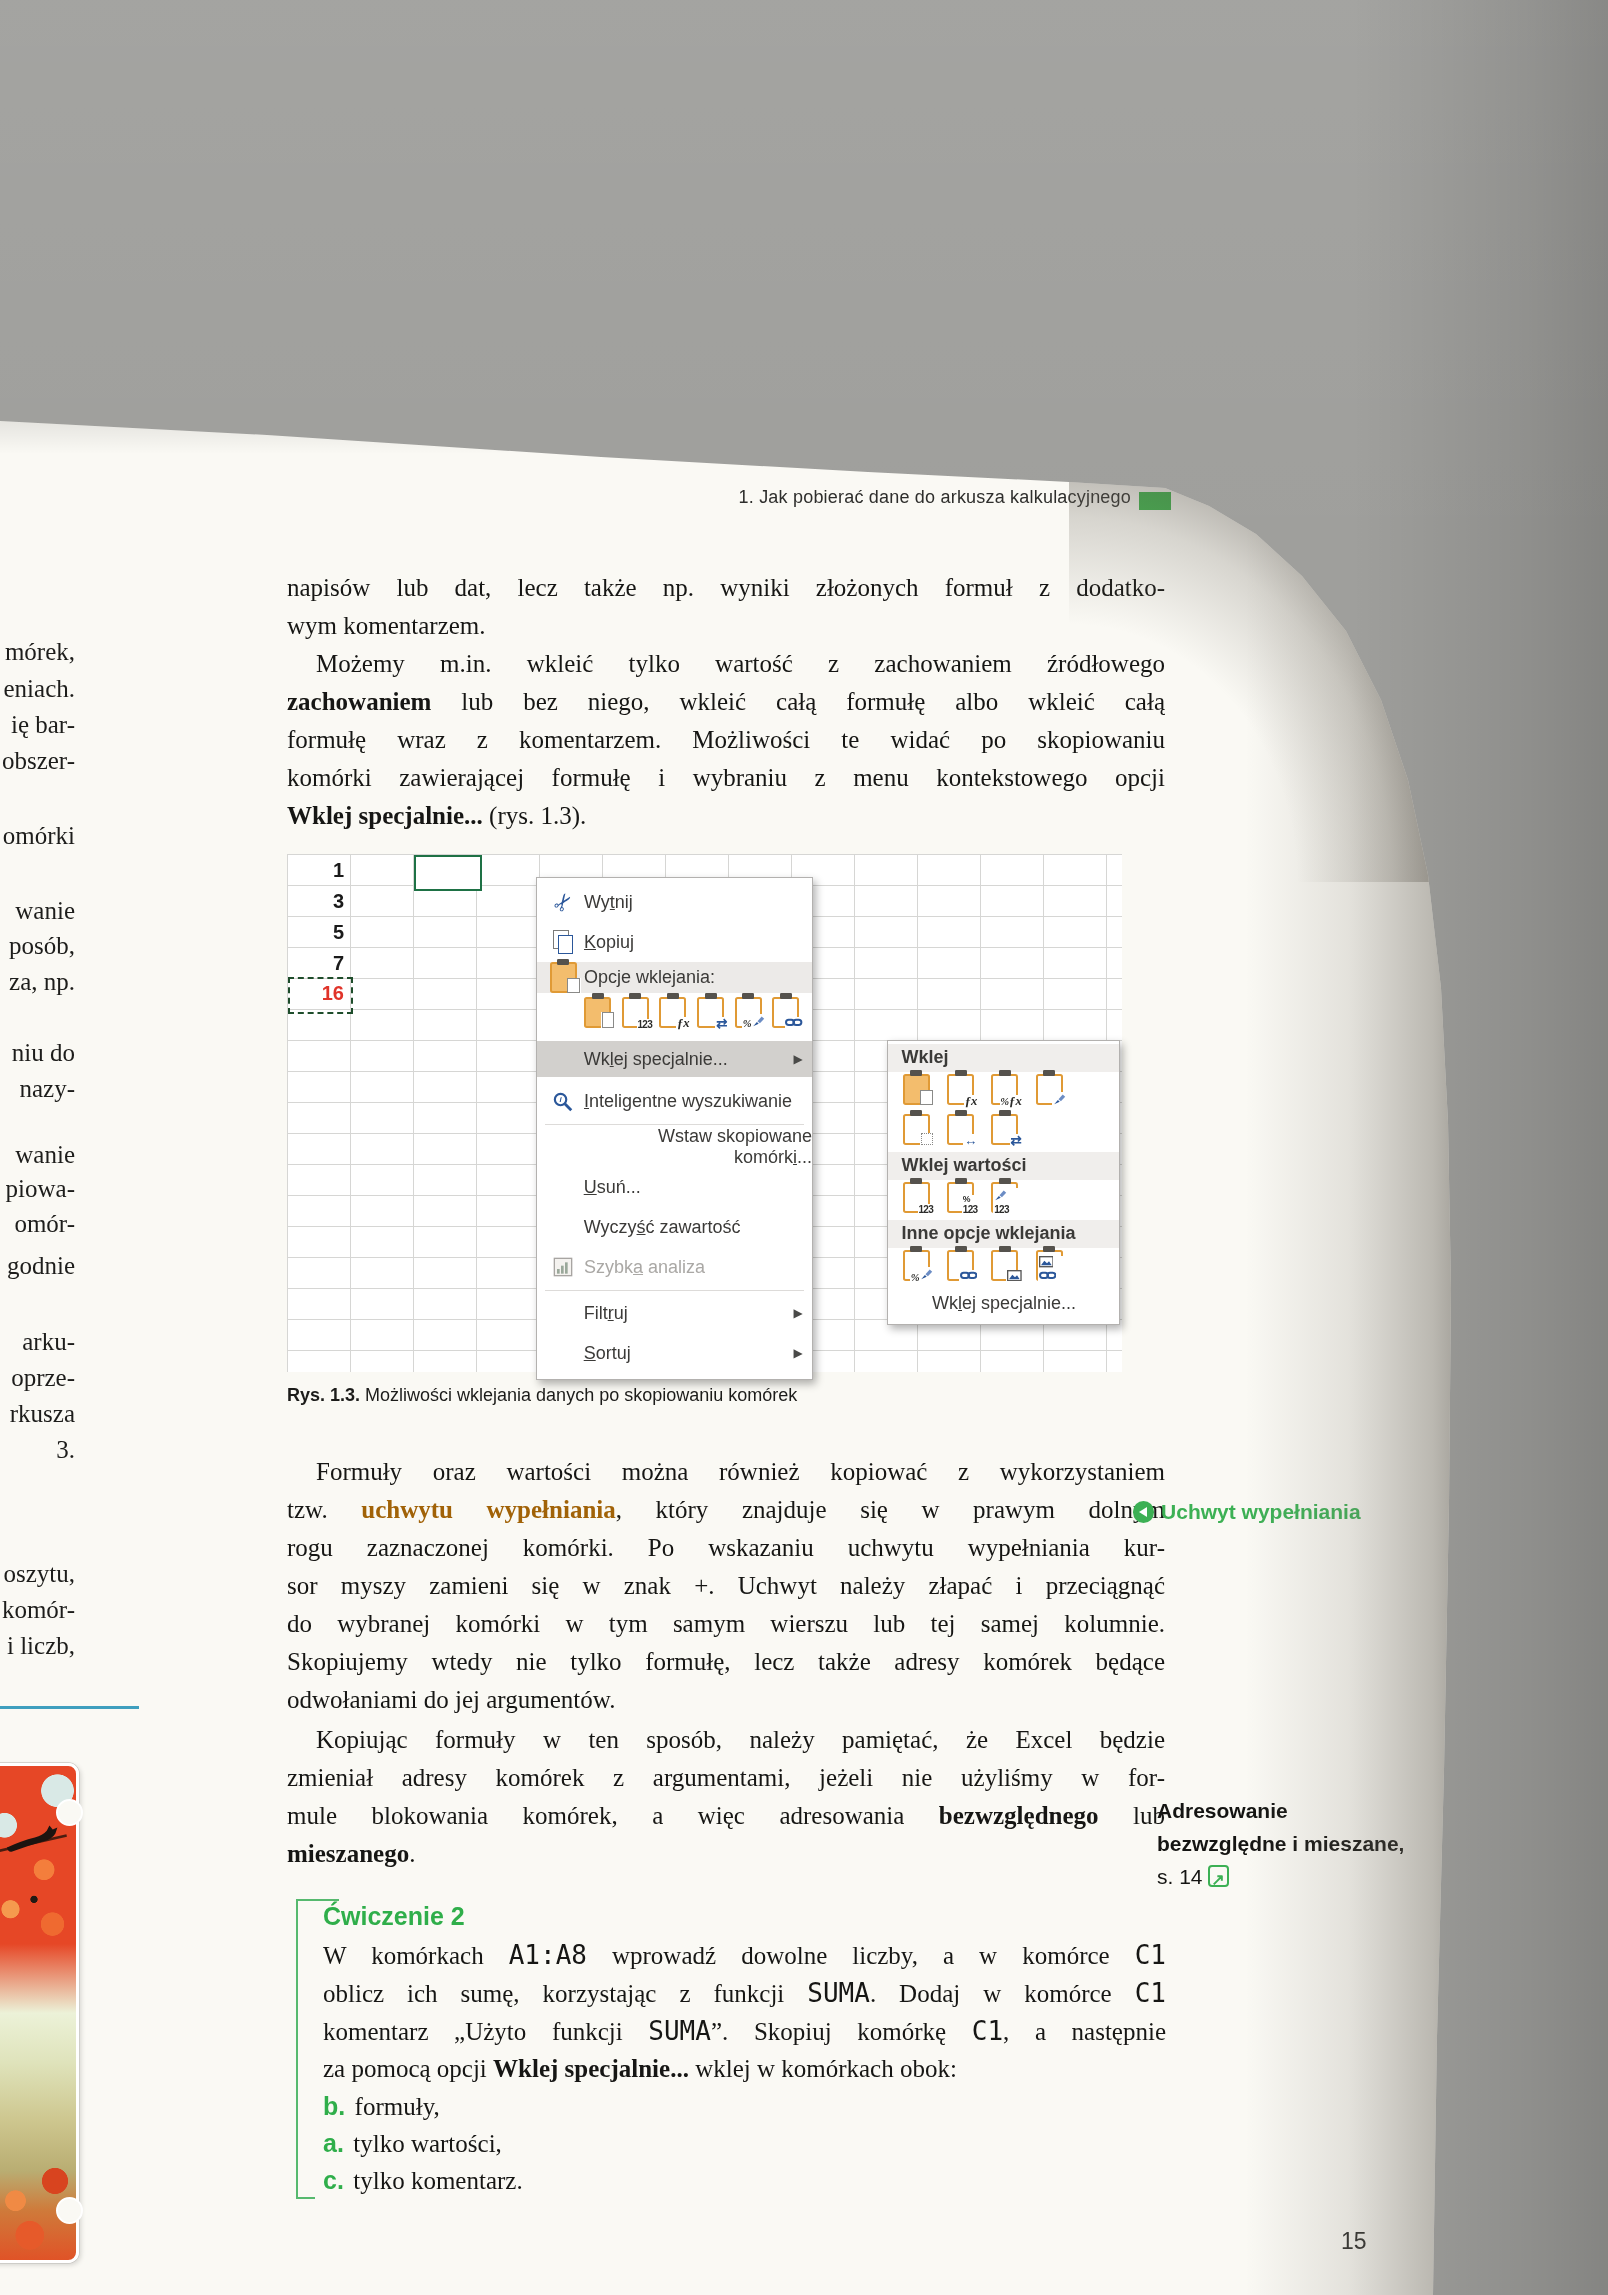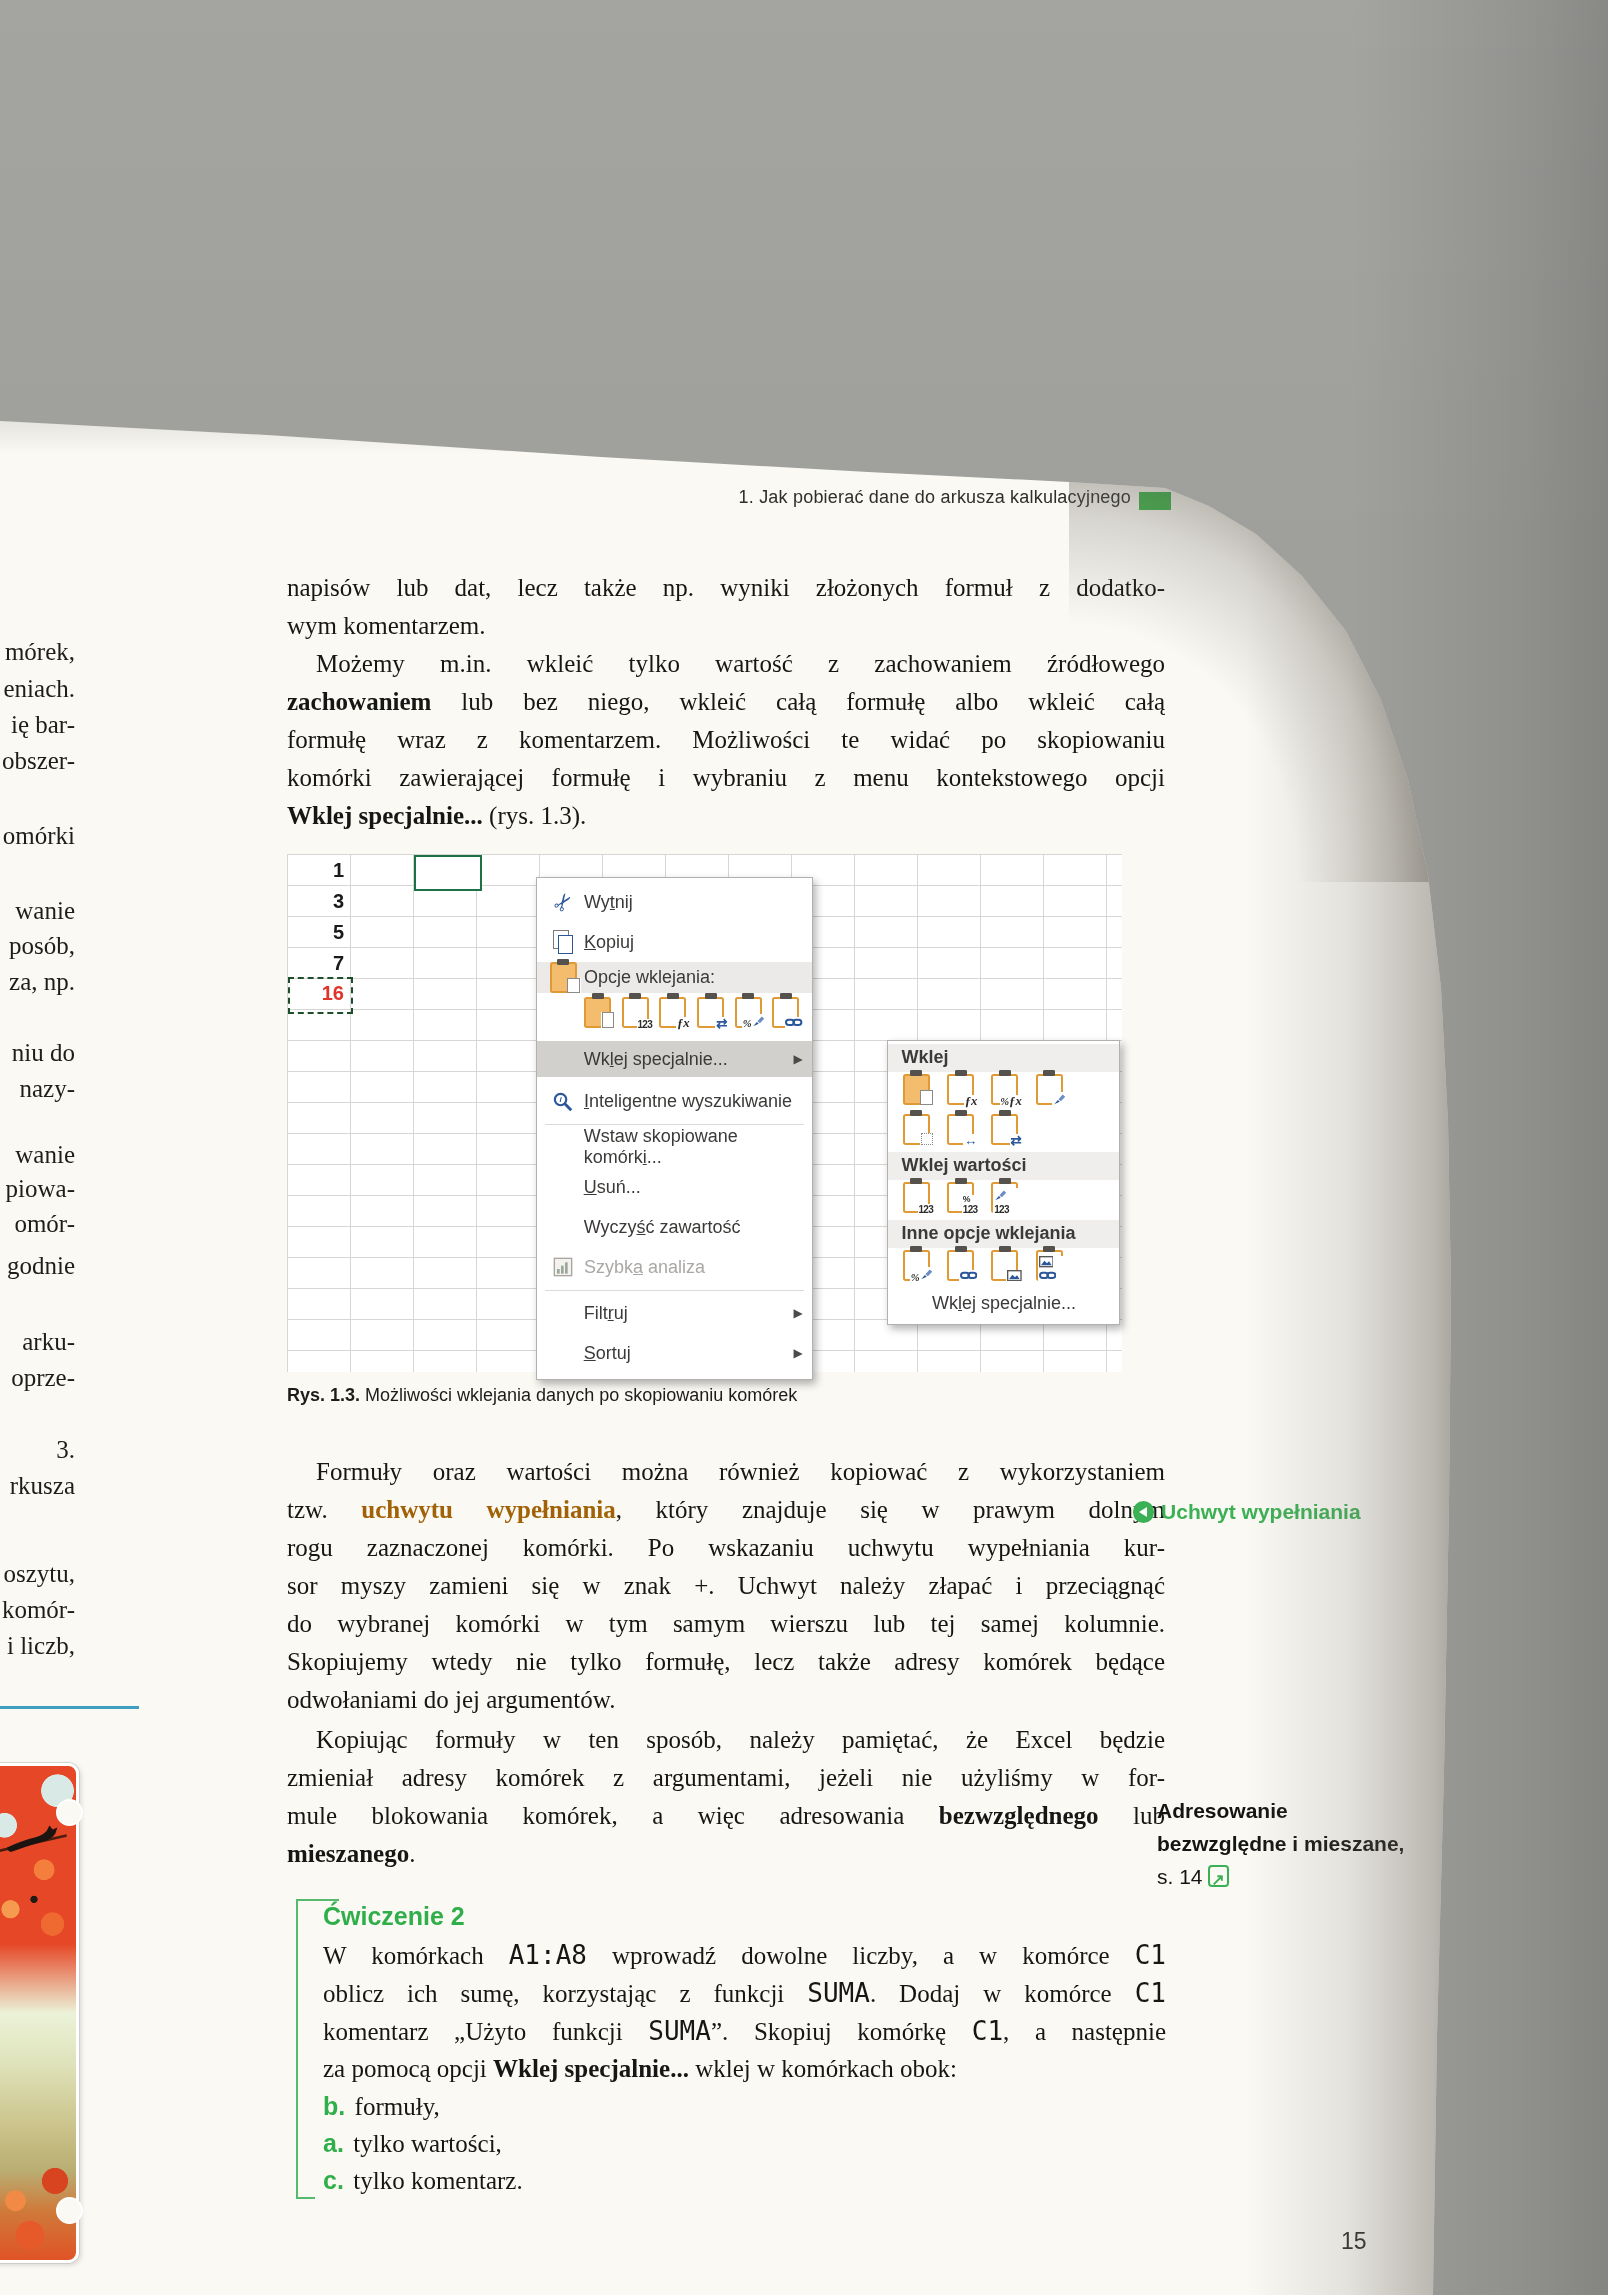--- a/index.html
+++ b/index.html
@@ -50,21 +50,21 @@
     font-family:"Liberation Sans", sans-serif;font-weight:bold;font-size:20px;color:#1a1a1a;}
   .cellnum.red{color:#e0342a;}
   .sel-cell{position:absolute;left:127px;top:1.3px;width:64px;height:32px;border:2.7px solid #1e7145;background:#fff;}
   .ants{position:absolute;left:0.7px;top:123px;width:61px;height:33px;border:2px dashed #1e4d2b;}
 
   .xmenu{position:absolute;left:249px;top:23px;width:275px;background:#fff;border:0.7px solid #b3b1af;
     box-shadow:3.3px 4px 8px rgba(0,0,0,.3);padding-top:4px;padding-bottom:5.3px;
     font-family:"Liberation Sans", sans-serif;font-size:18px;color:#3b3a38;}
   .mi{height:40px;display:flex;align-items:center;position:relative;padding-left:10.7px;}
   .mi .mic{width:31px;display:flex;justify-content:center;align-items:center;flex:0 0 31px;}
-  .mi .mlabel{padding-left:5.3px;}
+  .mi .mlabel{padding-left:5.3px;text-align:right;}
   .mi.noicon .mlabel{padding-left:36px;}
   .mi.hl{height:36px;background:#d2d0cd;margin:5.3px 0 4px 0;}
   .mi.dis{color:#aaa8a5;}
   .mi .arrow{position:absolute;right:9.4px;font-size:12px;color:#4a4a48;}
   .msection{height:31px;background:#eceae8;display:flex;align-items:center;padding-left:10.7px;font-weight:bold;color:#3b3a38;}
   .msection .mic{width:31px;display:flex;justify-content:center;flex:0 0 31px;}
   .msection .mlabel{padding-left:5.3px;font-weight:normal;}
   .micons{height:43px;display:flex;align-items:center;gap:10.7px;padding-left:47px;}
   .msep{height:6px;position:relative;}
   .msep::after{content:"";position:absolute;left:8px;right:8px;top:2.7px;height:0.7px;background:#dddbd9;}
@@ -164,21 +164,21 @@
       <span class="frag" style="top:930px">posób,</span>
       <span class="frag" style="top:966px">za, np.</span>
       <span class="frag" style="top:1037px">niu do</span>
       <span class="frag" style="top:1073px">nazy-</span>
       <span class="frag" style="top:1139px">wanie</span>
       <span class="frag" style="top:1173px">piowa-</span>
       <span class="frag" style="top:1208px">omór-</span>
       <span class="frag" style="top:1250px">godnie</span>
       <span class="frag" style="top:1326px">arku-</span>
       <span class="frag" style="top:1362px">oprze-</span>
-      <span class="frag" style="top:1470px">rkusza</span>
+      <span class="frag" style="top:1398px">rkusza</span>
       <span class="frag" style="top:1434px">3.</span>
       <span class="frag" style="top:1558px">oszytu,</span>
       <span class="frag" style="top:1594px">komór-</span>
       <span class="frag" style="top:1630px">i liczb,</span>
     </div>
 
   <div id="paras">
       <div class="para" style="top: 569px;">
         <div class="tline j"><span class="seg">napisów lub dat, lecz także np. wyniki złożonych formuł z dodatko-</span></div>
         <div class="tline"><span class="seg">wym komentarzem.</span></div>

